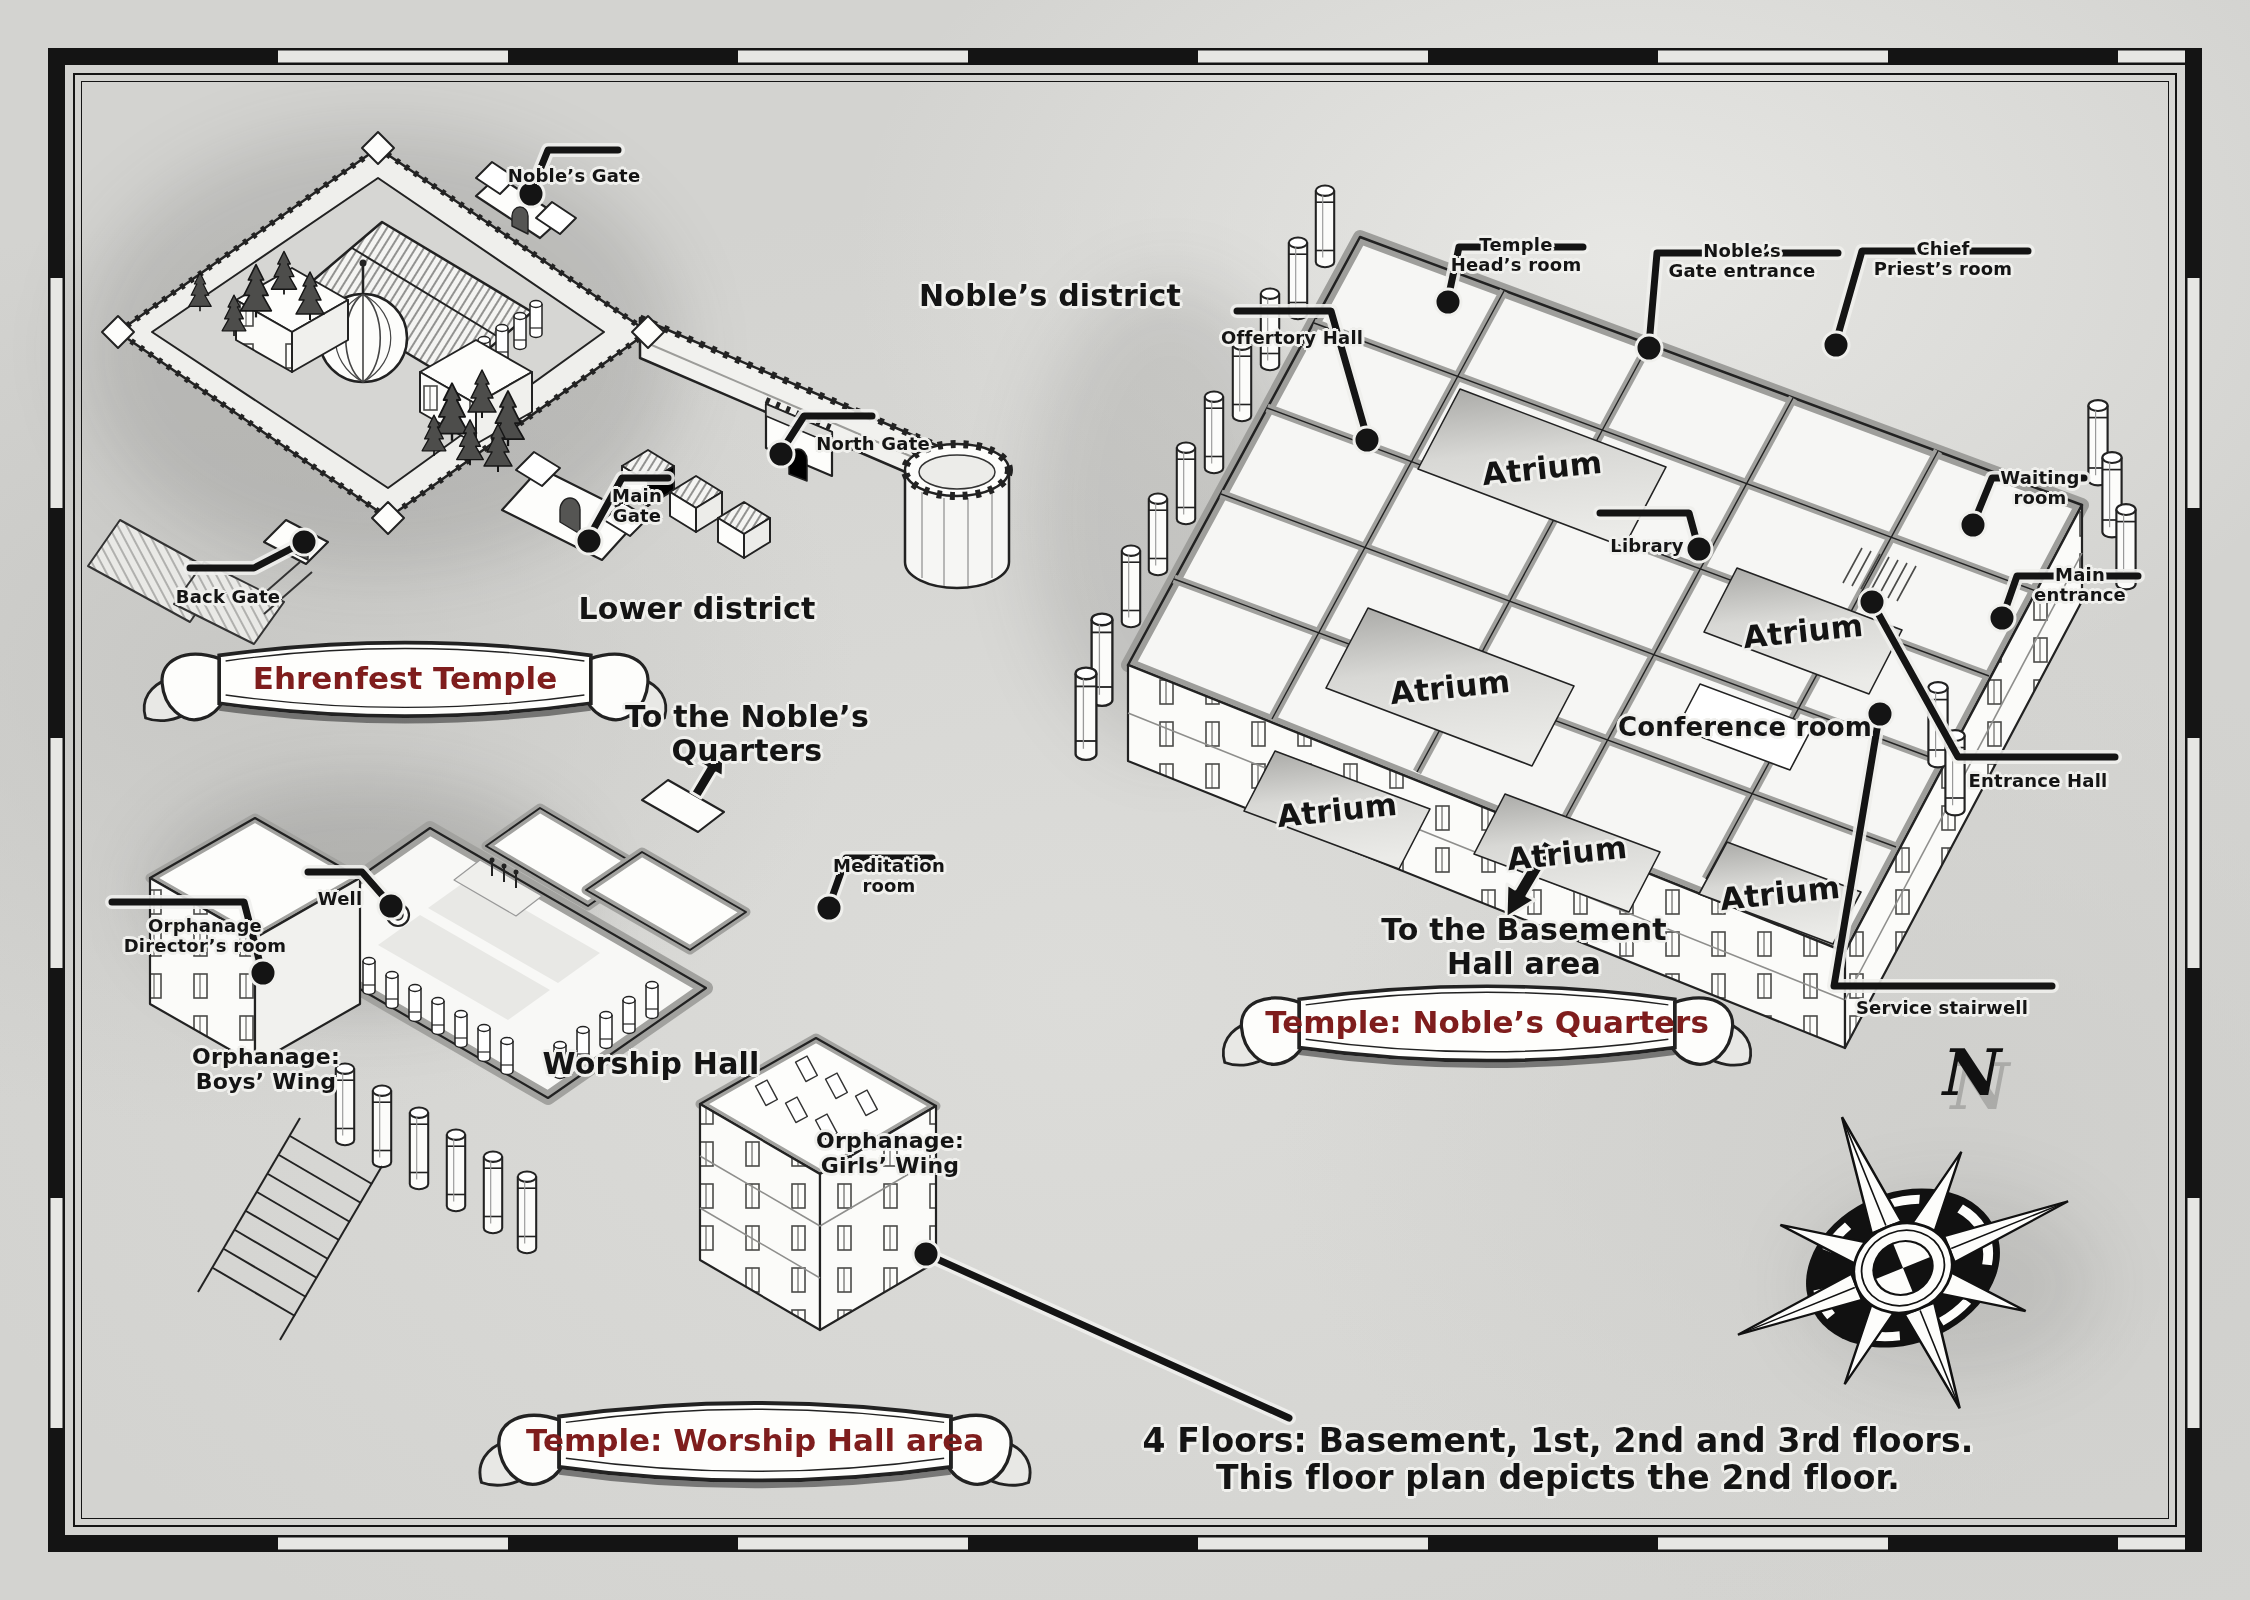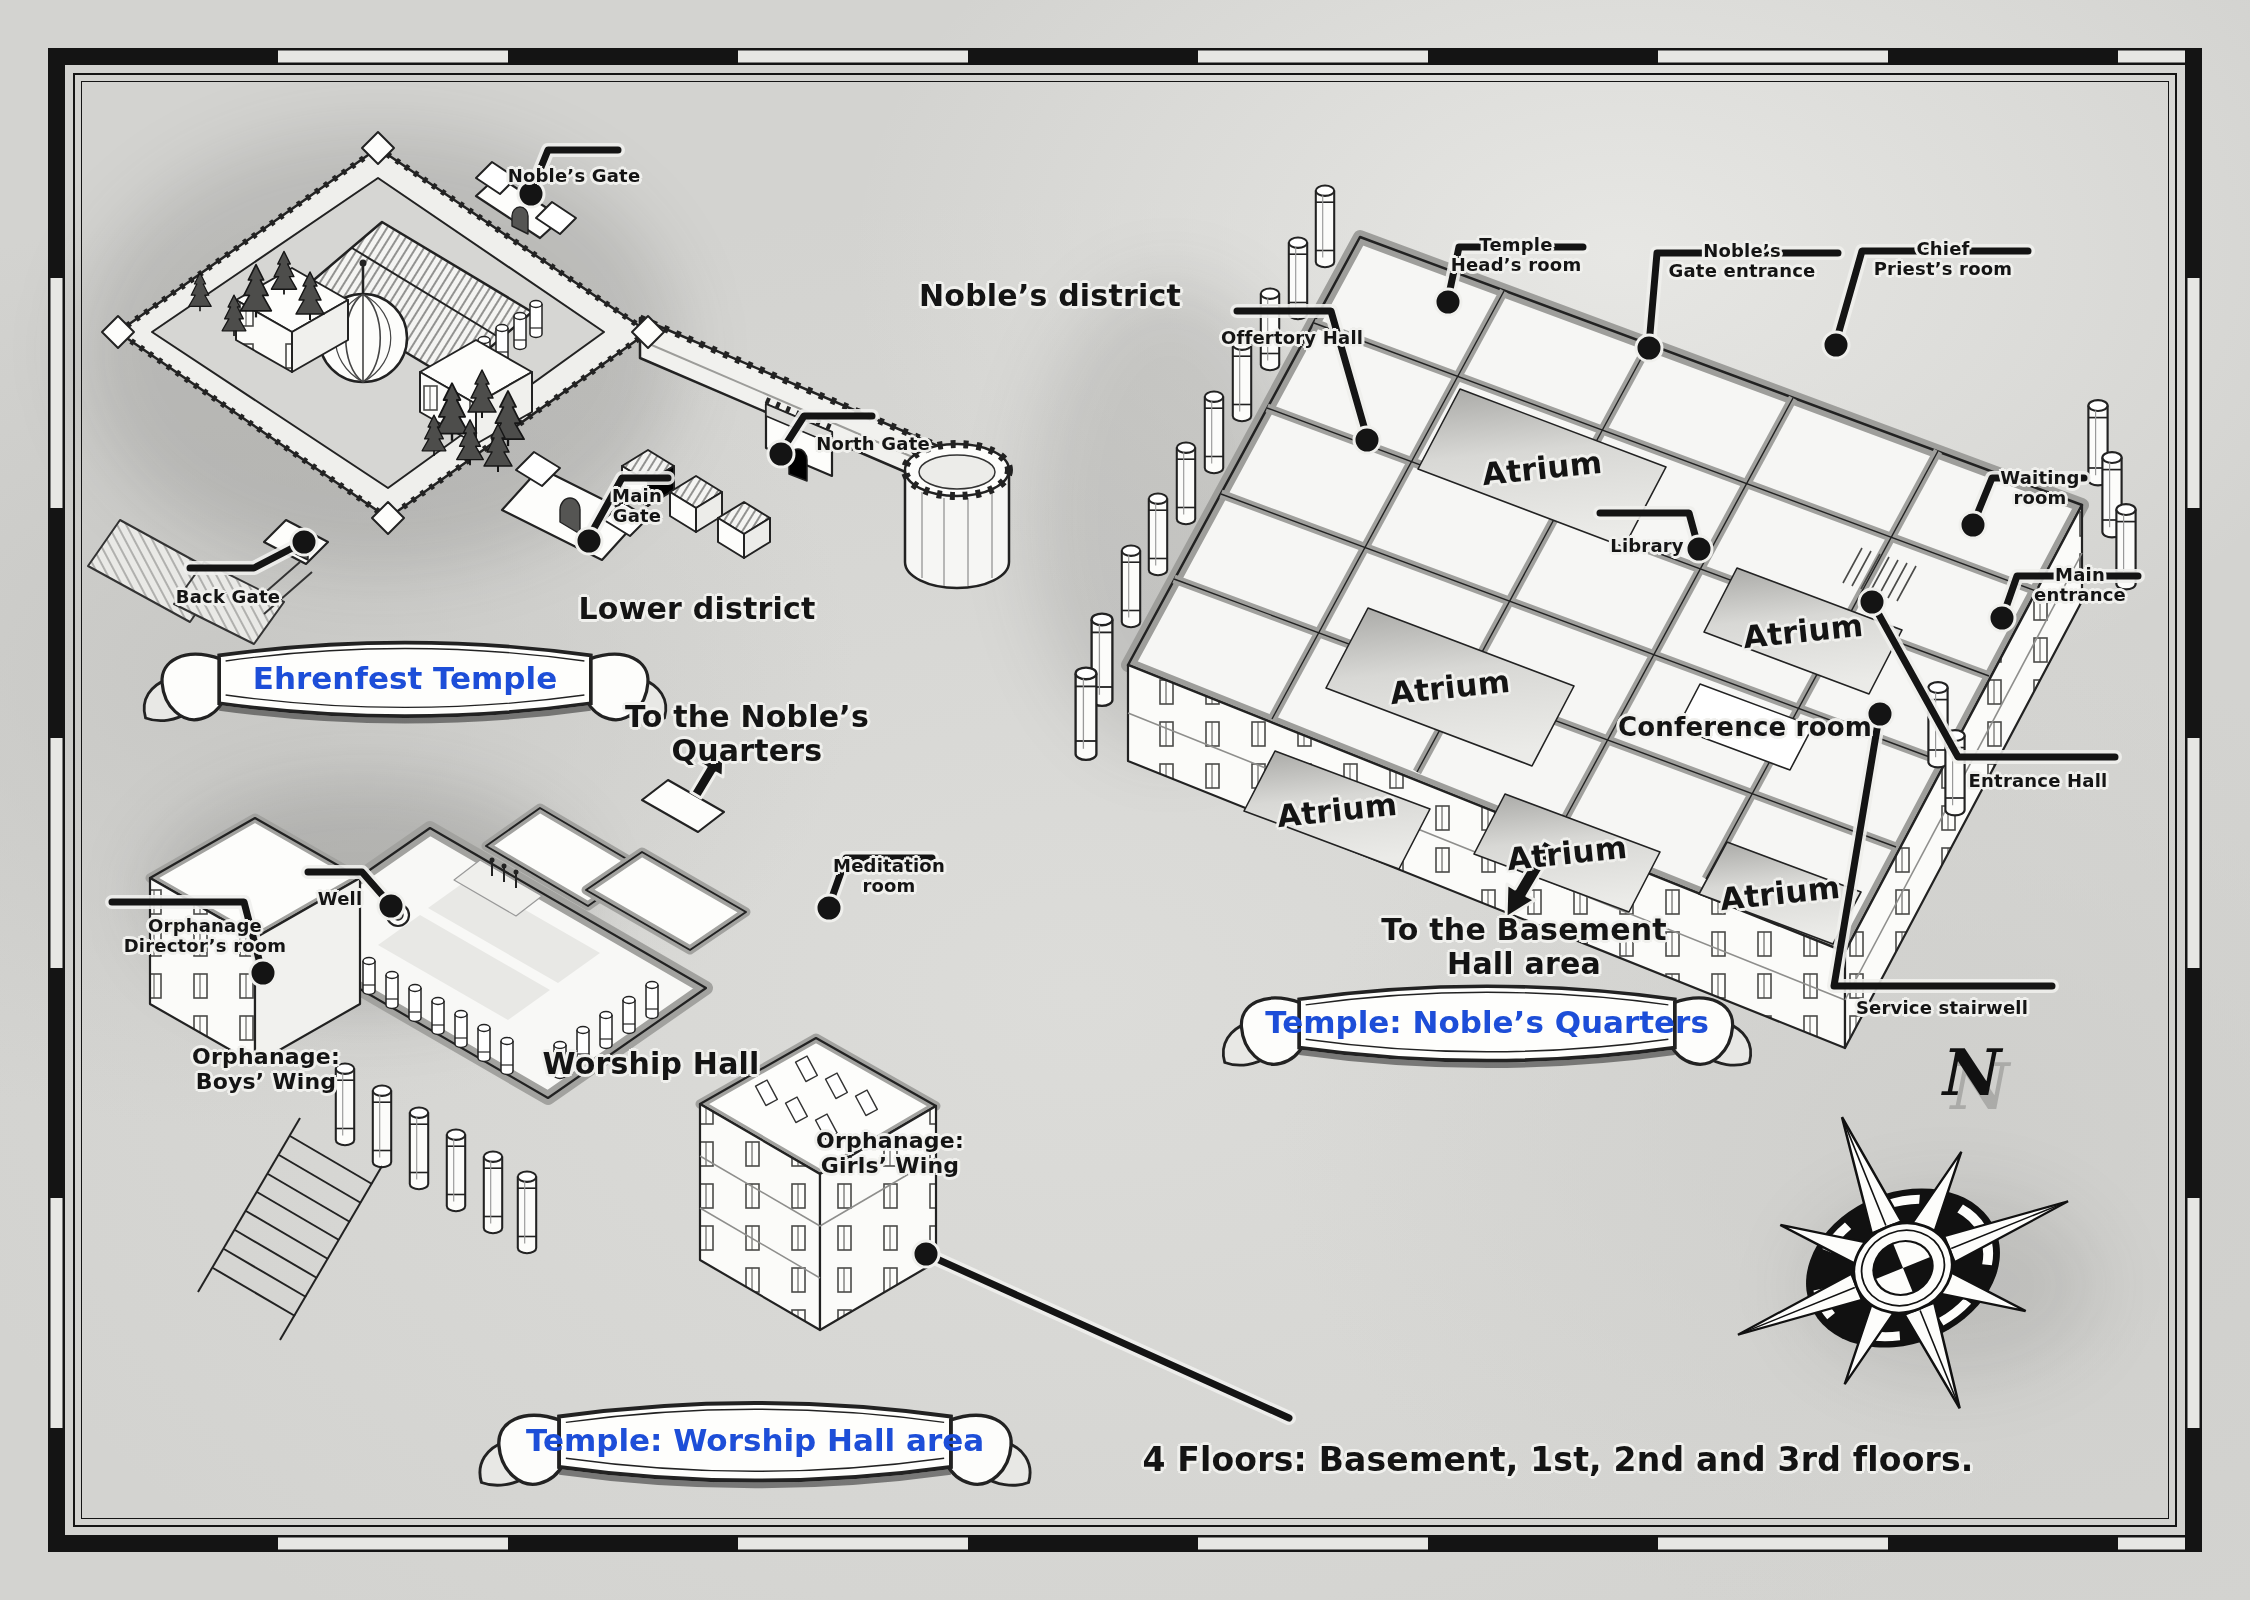--- a/index.html
+++ b/index.html
@@ -27,21 +27,21 @@
     position:absolute;transform:translate(-50%,-50%);
     font-weight:700;color:#141414;white-space:nowrap;text-align:center;
     letter-spacing:.2px;line-height:1.1;
     text-shadow:-3px 0 0 #f0f0ed,3px 0 0 #f0f0ed,0 -3px 0 #f0f0ed,0 3px 0 #f0f0ed,
                 -2px -2px 0 #f0f0ed,2px -2px 0 #f0f0ed,-2px 2px 0 #f0f0ed,2px 2px 0 #f0f0ed;
   }
   .ln{display:block;line-height:1.12;}
   .s19{font-size:26px;} .s22{font-size:22px;text-align:center;} .s26{font-size:18px;margin-top:48px;}
   .s30{font-size:30px;} .s31{font-size:31px;} .s33{font-size:33px;}
   .banner-text{position:absolute;transform:translate(-50%,-50%);font-weight:700;font-size:31px;
-    color:#1d4ed8;white-space:nowrap;text-shadow:none;}
+    color:#7f1d1d;white-space:nowrap;text-shadow:none;}
   .tilt{transform:translate(-50%,-50%) rotate(-6deg);}
   .north{
     position:absolute;transform:translate(-50%,-50%);
     font-family:"DejaVu Serif",serif;font-style:italic;font-weight:700;font-size:64px;color:#111;
     text-shadow:8px 14px 0 rgba(60,60,60,.25);
   }
 </style>
 </head>
 <body>
 
@@ -520,13 +520,14 @@
 <div class="lbl s26" style="left:1942px;top:960px">Service stairwell</div>
 <div class="lbl s30" style="left:1524px;top:947px">
   <span class="ln">To the Basement</span>
   <span class="ln">Hall area</span>
 </div>
 <div class="banner-text" style="left:1487px;top:1022px">Temple: Noble’s Quarters</div>
 
 <div class="north" style="left:1972px;top:1072px">N</div>
 <div class="lbl s33" style="left:1558px;top:1460px">
   <span class="ln">4 Floors: Basement, 1st, 2nd and 3rd floors.</span>
+  <span class="ln">This floor plan depicts the 2nd floor.</span>
 </div>
 
 </body></html>

